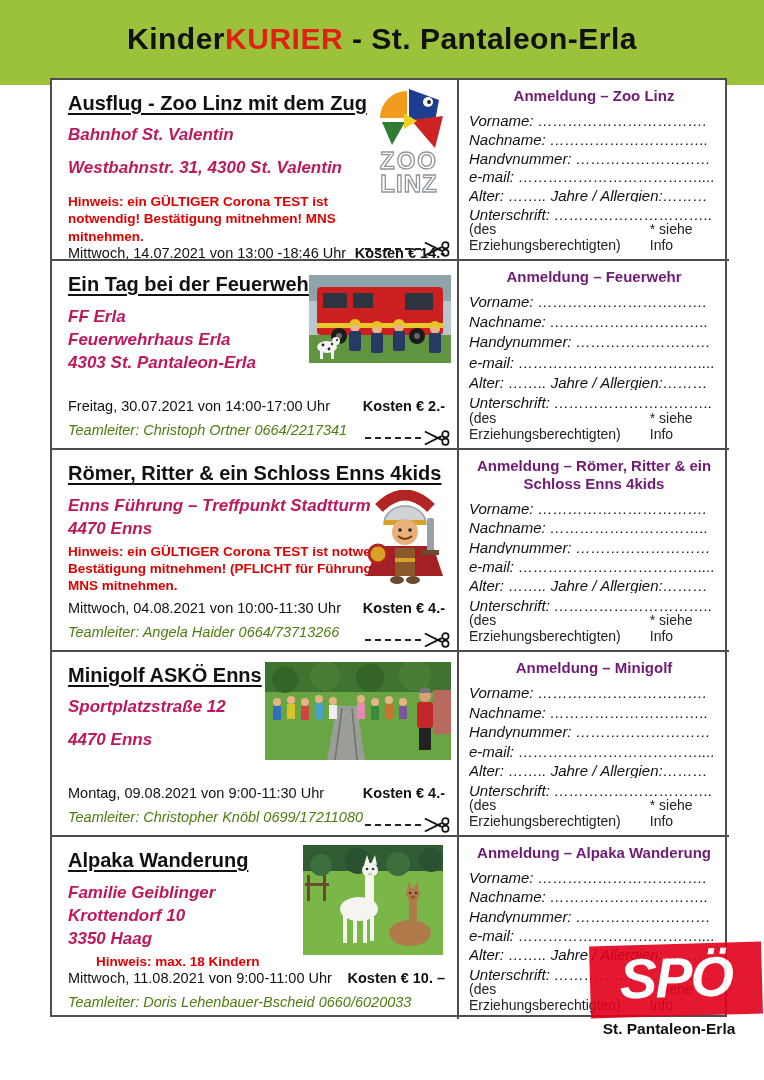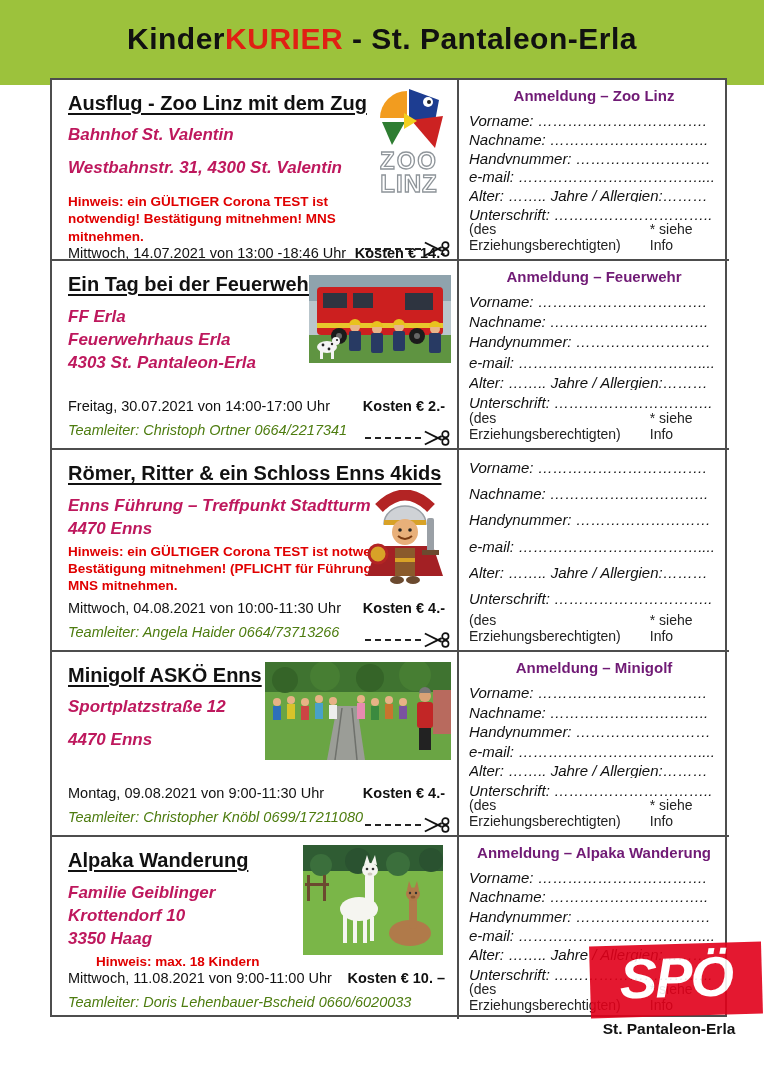--- a/index.html
+++ b/index.html
@@ -228,20 +228,21 @@
         <svg width="28" height="20" viewBox="0 0 30 20">
           <line x1="2" y1="3" x2="20" y2="12" stroke="#111" stroke-width="2"></line>
           <line x1="2" y1="17" x2="20" y2="8" stroke="#111" stroke-width="2"></line>
           <circle cx="24" cy="6" r="3.4" fill="none" stroke="#111" stroke-width="1.8"></circle>
           <circle cx="24" cy="14" r="3.4" fill="none" stroke="#111" stroke-width="1.8"></circle>
         </svg>
       </div>
     </div>
 
     <div class="cell form">
+      <div class="form-title">Anmeldung – Römer, Ritter &amp; ein Schloss Enns 4kids</div>
       <div class="form-row">Vorname: …………………………….</div>
       <div class="form-row">Nachname: …………………………..</div>
       <div class="form-row">Handynummer: ………………………</div>
       <div class="form-row">e-mail: ………………………………....</div>
       <div class="form-row">Alter: …….. Jahre / Allergien:………</div>
       <div class="form-row">Unterschrift: …………………………..</div>
       <div class="form-foot">
         <span>(des Erziehungsberechtigten)</span>
         <span>* siehe Info</span>
       </div>

